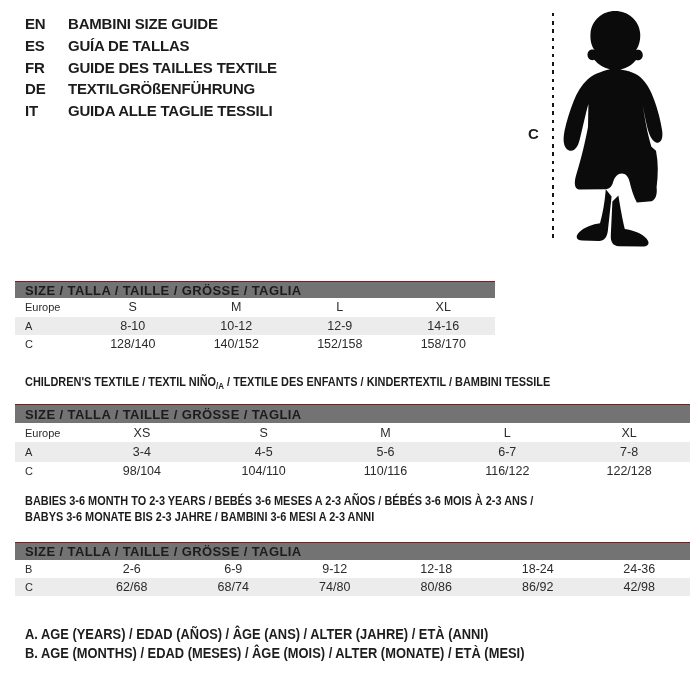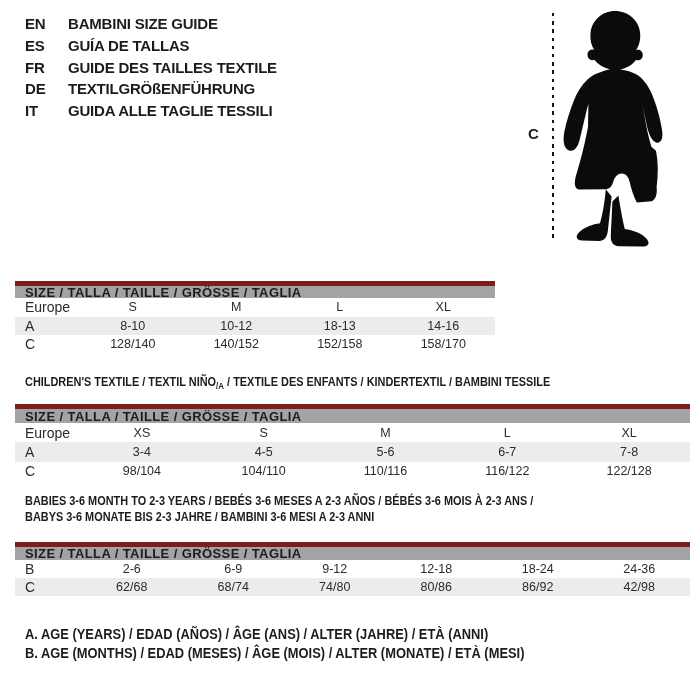--- a/index.html
+++ b/index.html
@@ -19,26 +19,26 @@
   .baby{position:absolute;left:556px;top:5px;}
 
   
   .cond{display:inline-block;transform:scaleX(0.84);transform-origin:0 50%;white-space:nowrap;}
   .cond92{display:inline-block;transform:scaleX(0.92);transform-origin:0 50%;white-space:nowrap;}
 
   
   .tbl-title{position:absolute;left:25px;font-size:13px;font-weight:700;white-space:nowrap;line-height:16px;}
   .sub{font-size:9.5px;vertical-align:-3px;font-weight:700;}
   .tbl{position:absolute;left:15px;}
-  .band{background:#a3a3a3;display:flex;align-items:center;padding-left:10px;
-        font-weight:700;font-size:13px;letter-spacing:0.4px;border-top:5px solid #7f1d1d;
+  .band{background:#737373;display:flex;align-items:center;padding-left:10px;
+        font-weight:700;font-size:13px;letter-spacing:0.4px;border-top:1px solid #7f1d1d;
         box-sizing:border-box;}
   .trow{display:flex;align-items:center;}
   .trow.alt{background:#ececec;}
-  .tlabel{width:66px;padding-left:10px;font-size:14px;color:#2b2b2b;box-sizing:border-box;}
+  .tlabel{width:66px;padding-left:10px;font-size:11px;color:#2b2b2b;box-sizing:border-box;}
   .tcell{flex:1;text-align:center;font-size:12.5px;color:#2b2b2b;}
   .t1 .band{height:17px;} .t1 .trow{height:18.5px;}
   .t2 .band{height:19px;} .t2 .trow{height:19.3px;}
   .t3 .band{height:18px;} .t3 .trow{height:18px;}
 
   
   .legend{position:absolute;left:25px;top:626px;}
   .legend-line{height:18.6px;display:flex;font-size:14px;font-weight:700;}
 </style>
 </head>
@@ -105,21 +105,21 @@
       <span class="tlabel">Europe</span>
       <span class="tcell">S</span>
       <span class="tcell">M</span>
       <span class="tcell">L</span>
       <span class="tcell">XL</span>
     </div>
     <div class="trow alt">
       <span class="tlabel">A</span>
       <span class="tcell">8-10</span>
       <span class="tcell">10-12</span>
-      <span class="tcell">18-13</span>
+      <span class="tcell">12-9</span>
       <span class="tcell">14-16</span>
     </div>
     <div class="trow">
       <span class="tlabel">C</span>
       <span class="tcell">128/140</span>
       <span class="tcell">140/152</span>
       <span class="tcell">152/158</span>
       <span class="tcell">158/170</span>
     </div>
   </div>

